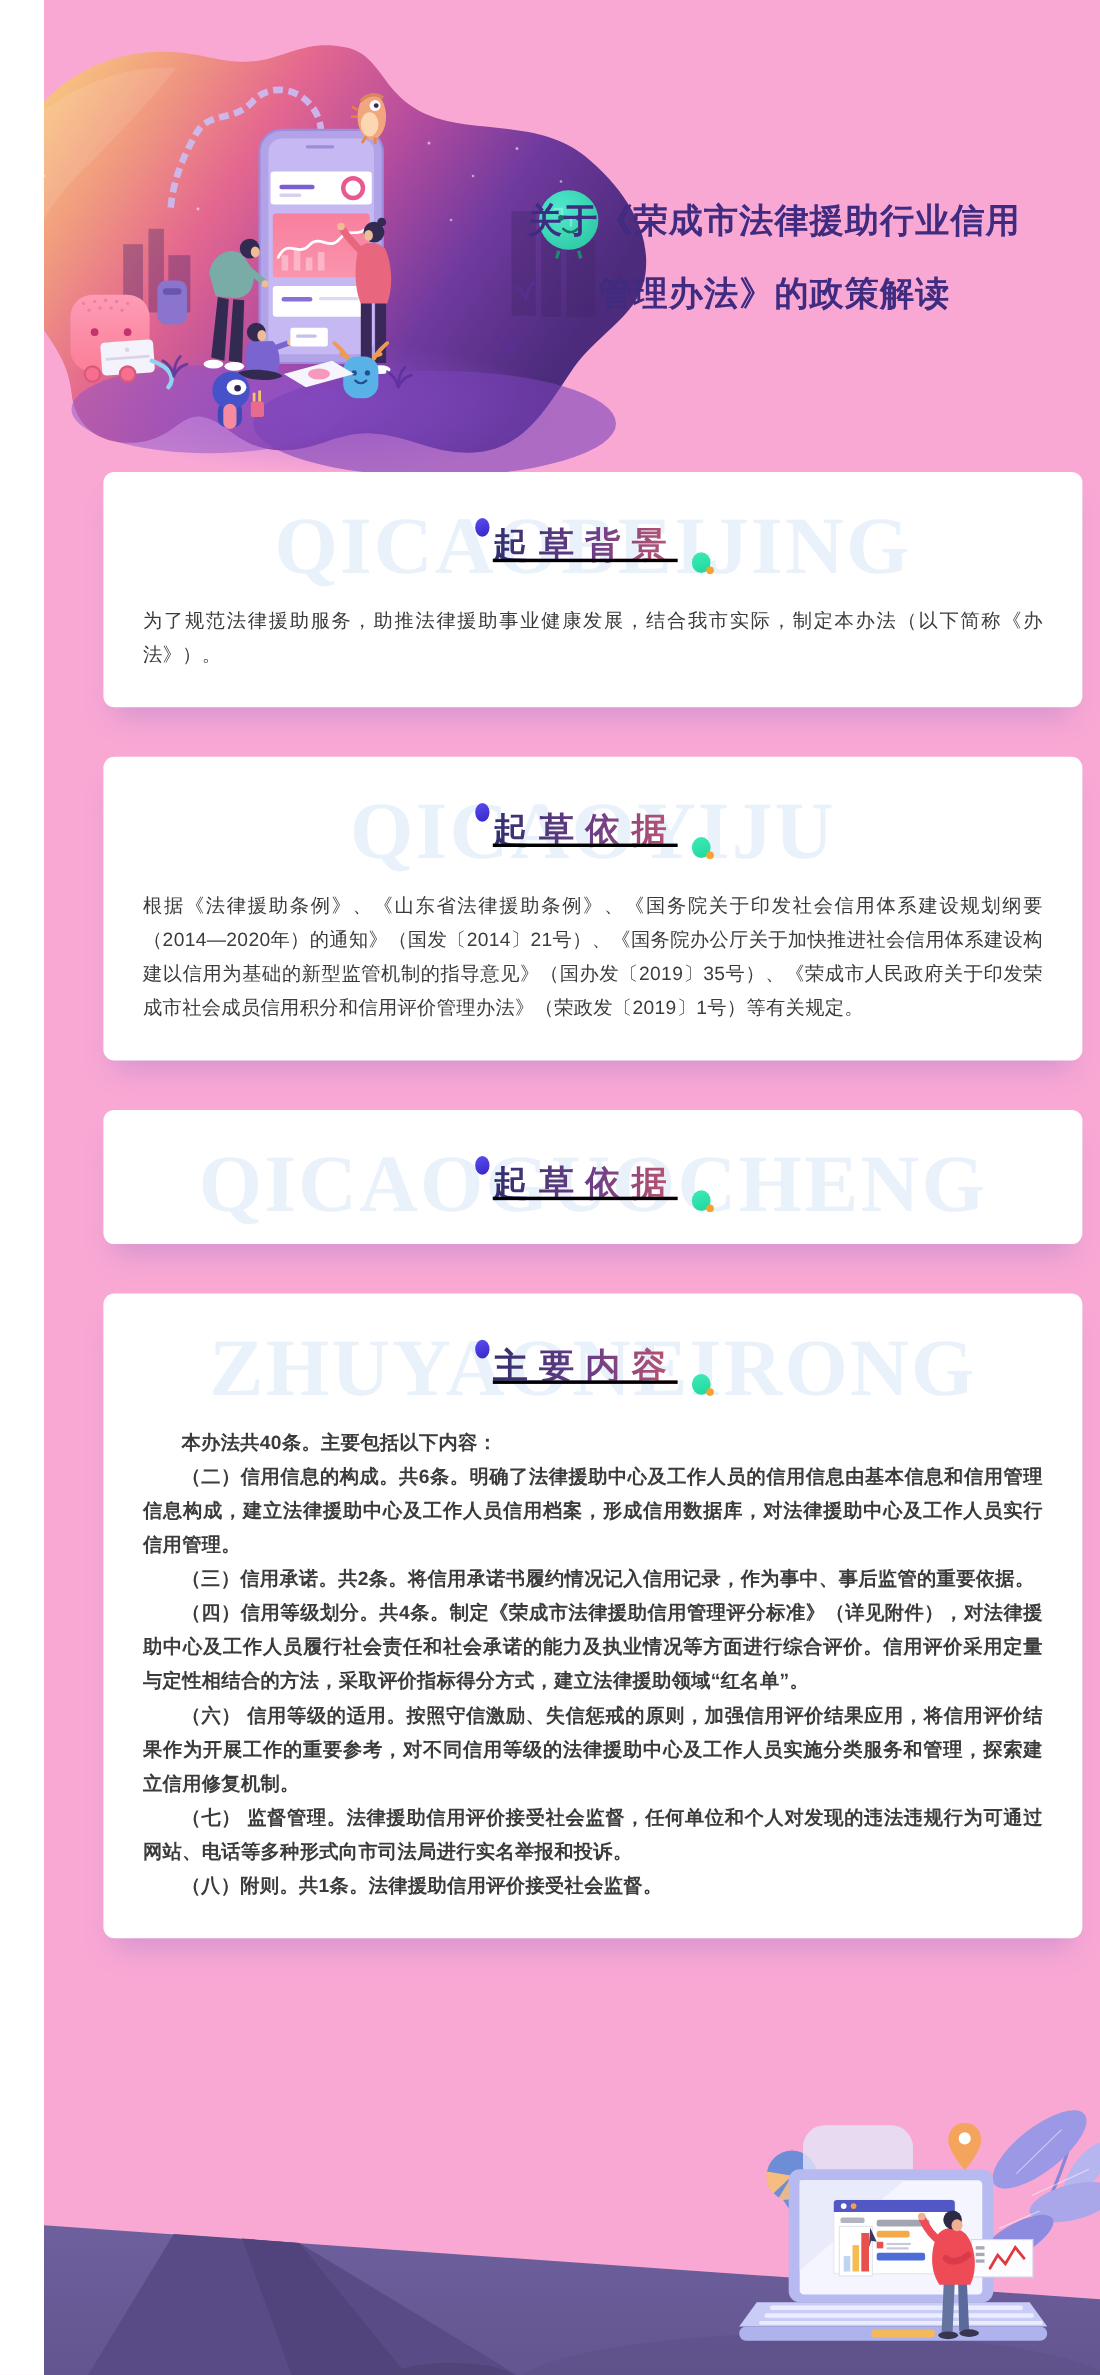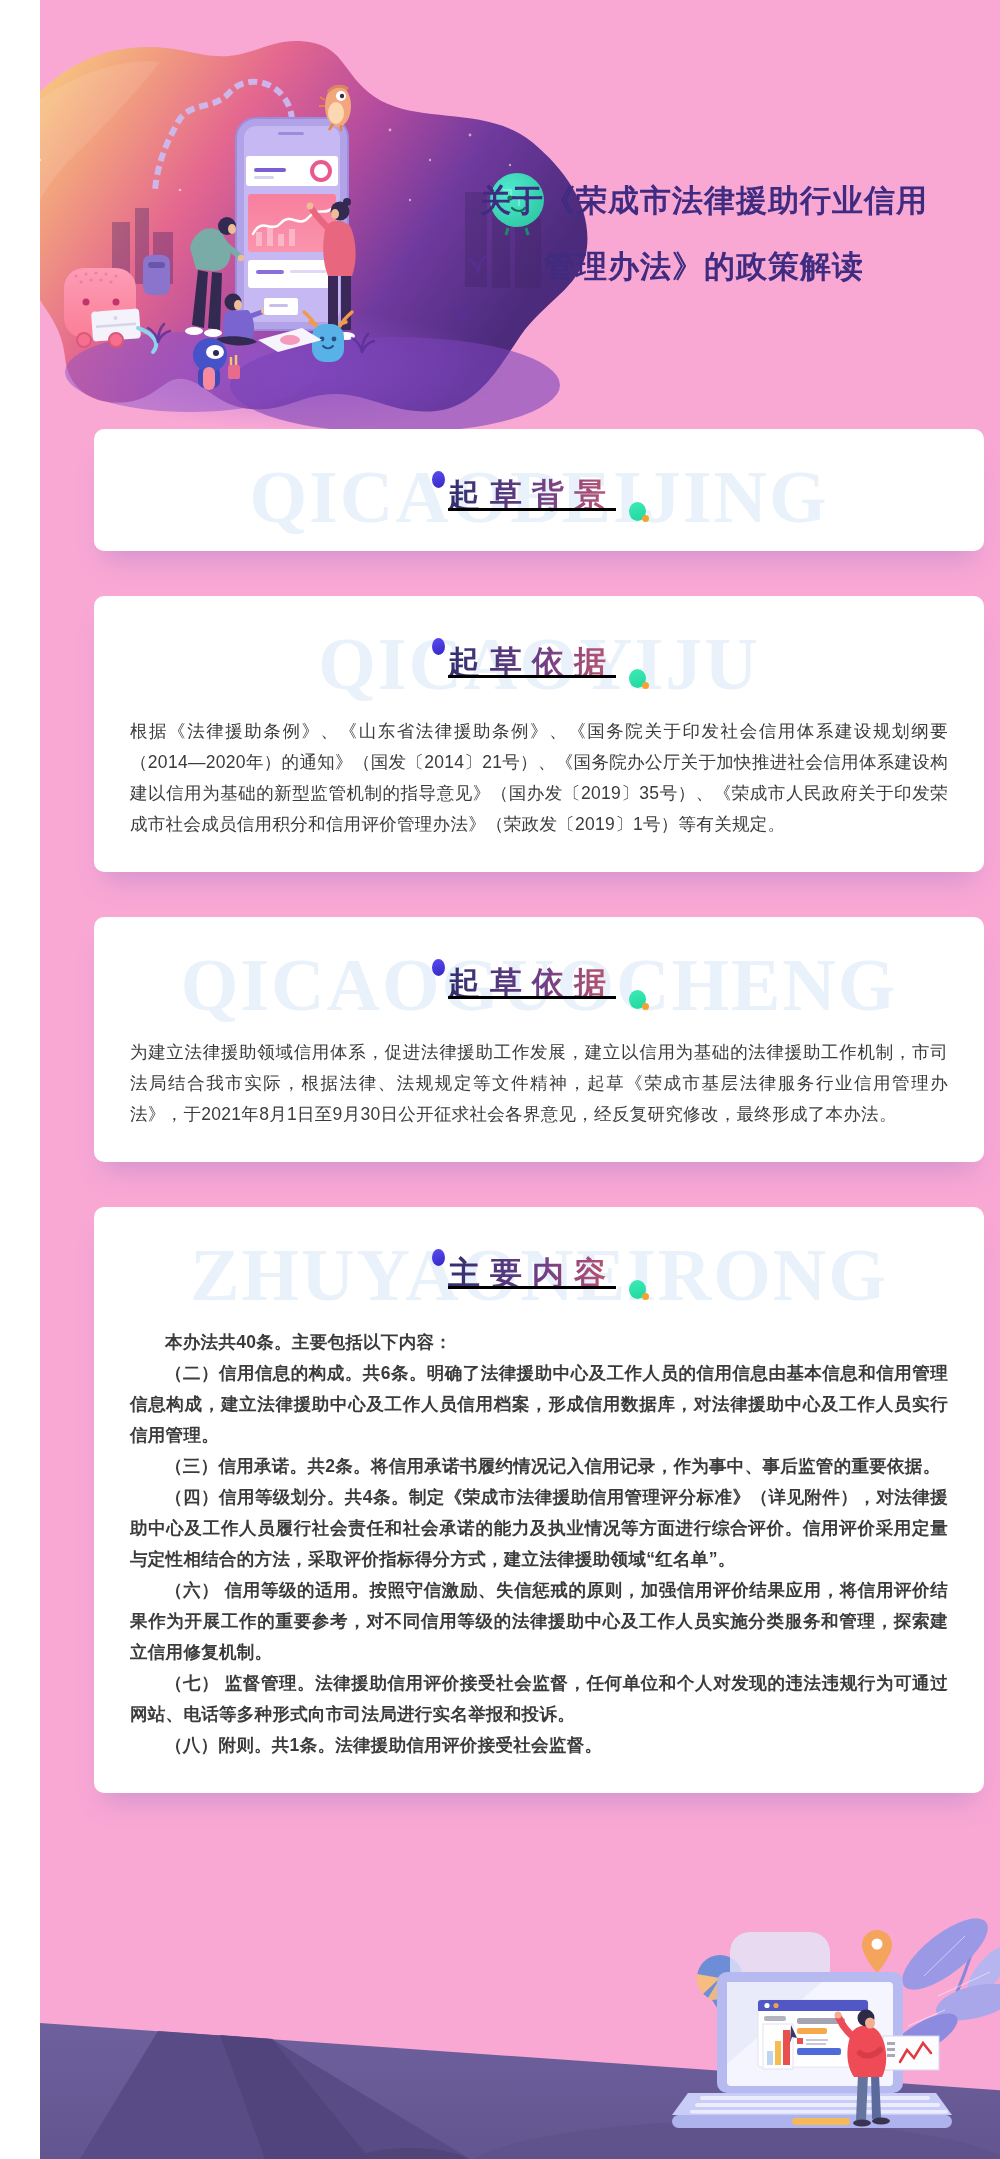--- a/index.html
+++ b/index.html
@@ -268,20 +268,23 @@
 
     <section class="card">
       <div class="watermark">QICAOBEIJING</div>
       <div class="sec-head">
         <span class="dot-blue"></span>
         <span class="sec-title-text">起草背景</span>
         <span class="dot-teal">
             <span class="dot-orange"></span>
           </span>
       </div>
+      <div class="sec-body">
+        <p>为了规范法律援助服务，助推法律援助事业健康发展，结合我市实际，制定本办法（以下简称《办法》）。</p>
+      </div>
     </section>
 
     <section class="card">
       <div class="watermark">QICAOYIJU</div>
       <div class="sec-head">
         <span class="dot-blue"></span>
         <span class="sec-title-text">起草依据</span>
         <span class="dot-teal">
             <span class="dot-orange"></span>
           </span>
@@ -292,23 +295,20 @@
     </section>
 
     <section class="card">
       <div class="watermark">QICAOGUOCHENG</div>
       <div class="sec-head">
         <span class="dot-blue"></span>
         <span class="sec-title-text">起草依据</span>
         <span class="dot-teal">
             <span class="dot-orange"></span>
           </span>
-      </div>
-      <div class="sec-body">
-        <p>为建立法律援助领域信用体系，促进法律援助工作发展，建立以信用为基础的法律援助工作机制，市司法局结合我市实际，根据法律、法规规定等文件精神，起草《荣成市基层法律服务行业信用管理办法》，于2021年8月1日至9月30日公开征求社会各界意见，经反复研究修改，最终形成了本办法。</p>
       </div>
     </section>
 
     <section class="card card--indent">
       <div class="watermark">ZHUYAONEIRONG</div>
       <div class="sec-head">
         <span class="dot-blue"></span>
         <span class="sec-title-text">主要内容</span>
         <span class="dot-teal">
             <span class="dot-orange"></span>

